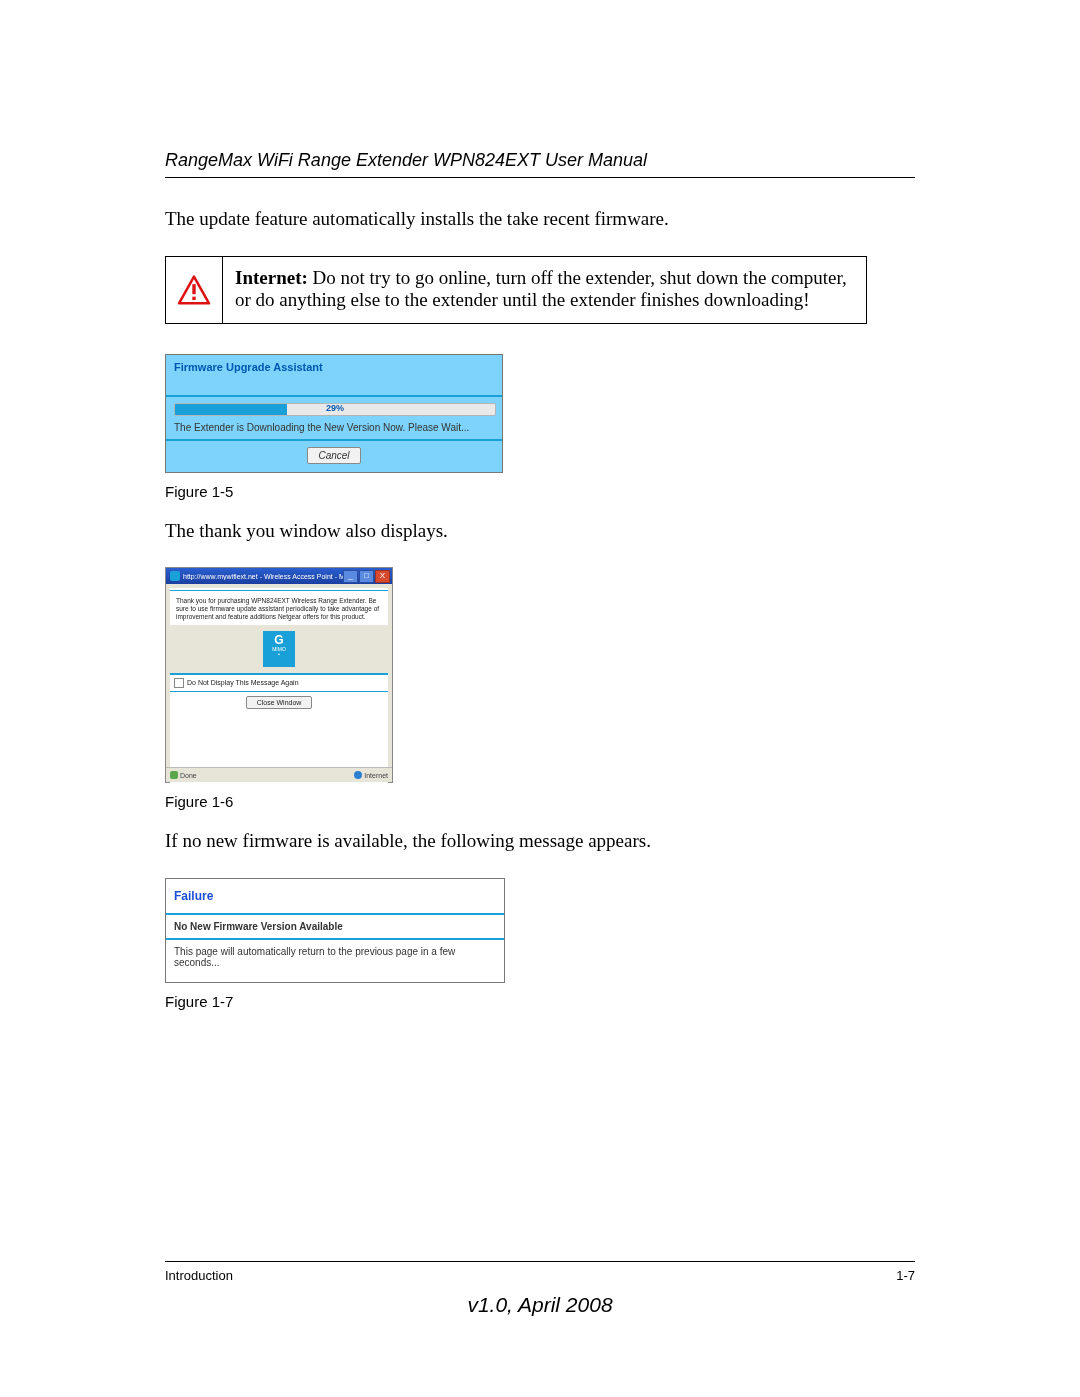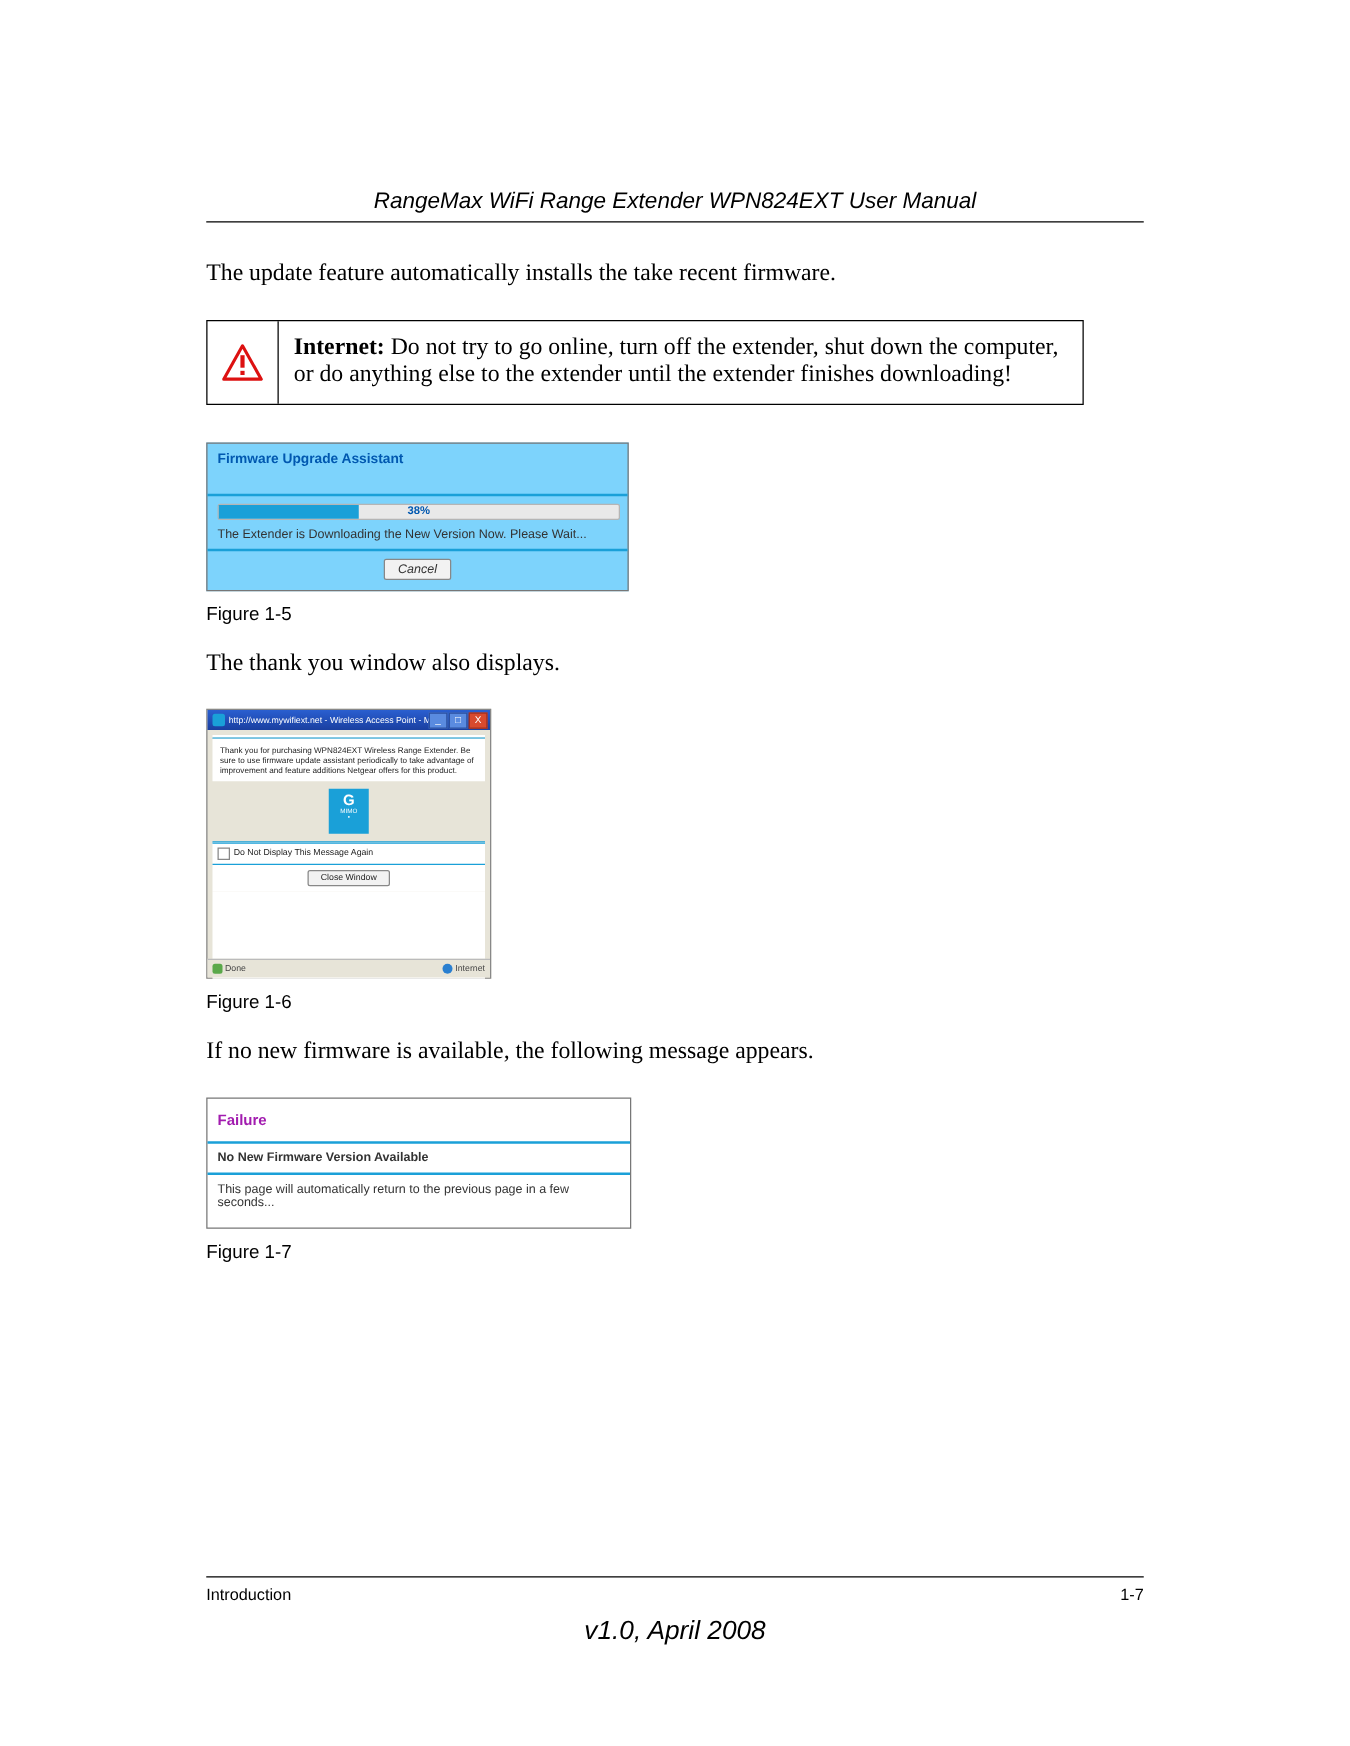--- a/index.html
+++ b/index.html
@@ -16,21 +16,21 @@
   .page {
     position: absolute;
     left: 165px;
     top: 150px;
     width: 750px;
   }
   .running-head {
     font-style: italic;
     font-family: Arial, Helvetica, sans-serif;
     font-size: 18px;
-    text-align: center;
+    text-align: left;
     padding-bottom: 6px;
     border-bottom: 1px solid #000;
     margin-bottom: 28px;
   }
   .body-text {
     font-size: 19px;
     margin: 0 0 24px 0;
     line-height: 1.35;
   }
   .warning-box {
@@ -225,21 +225,21 @@
   
   .fig7 {
     width: 338px;
     border: 1px solid #777;
     background: #fff;
     font-family: Arial, Helvetica, sans-serif;
     font-size: 10px;
     color: #333;
   }
   .fig7 .title {
-    color: #a21caf;
+    color: #1d4ed8;
     font-weight: bold;
     font-size: 12px;
     padding: 10px 8px;
     border-bottom: 2px solid #1aa0d8;
   }
   .fig7 .sub {
     font-weight: bold;
     font-size: 10px;
     padding: 6px 8px;
     border-bottom: 2px solid #1aa0d8;
@@ -292,21 +292,21 @@
     <div class="warning-text-cell">
       <span class="bold">Internet:</span><span> Do not try to go online, turn off the extender, shut down the computer, or do anything else to the extender until the extender finishes downloading!</span>
     </div>
   </div>
 
   <div class="fig5">
     <div class="title">Firmware Upgrade Assistant</div>
     <div class="barrow">
       <div class="bar-outer">
         <div class="bar-fill" style="width:35%;"></div>
-        <div class="bar-pct">38%</div>
+        <div class="bar-pct">29%</div>
       </div>
     </div>
     <div class="msg">The Extender is Downloading the New Version Now. Please Wait...</div>
     <div class="btnrow">
       <span class="ui-btn">Cancel</span>
     </div>
   </div>
   <div class="fig-caption">Figure 1-5</div>
 
   <p class="body-text">The thank you window also displays.</p>

